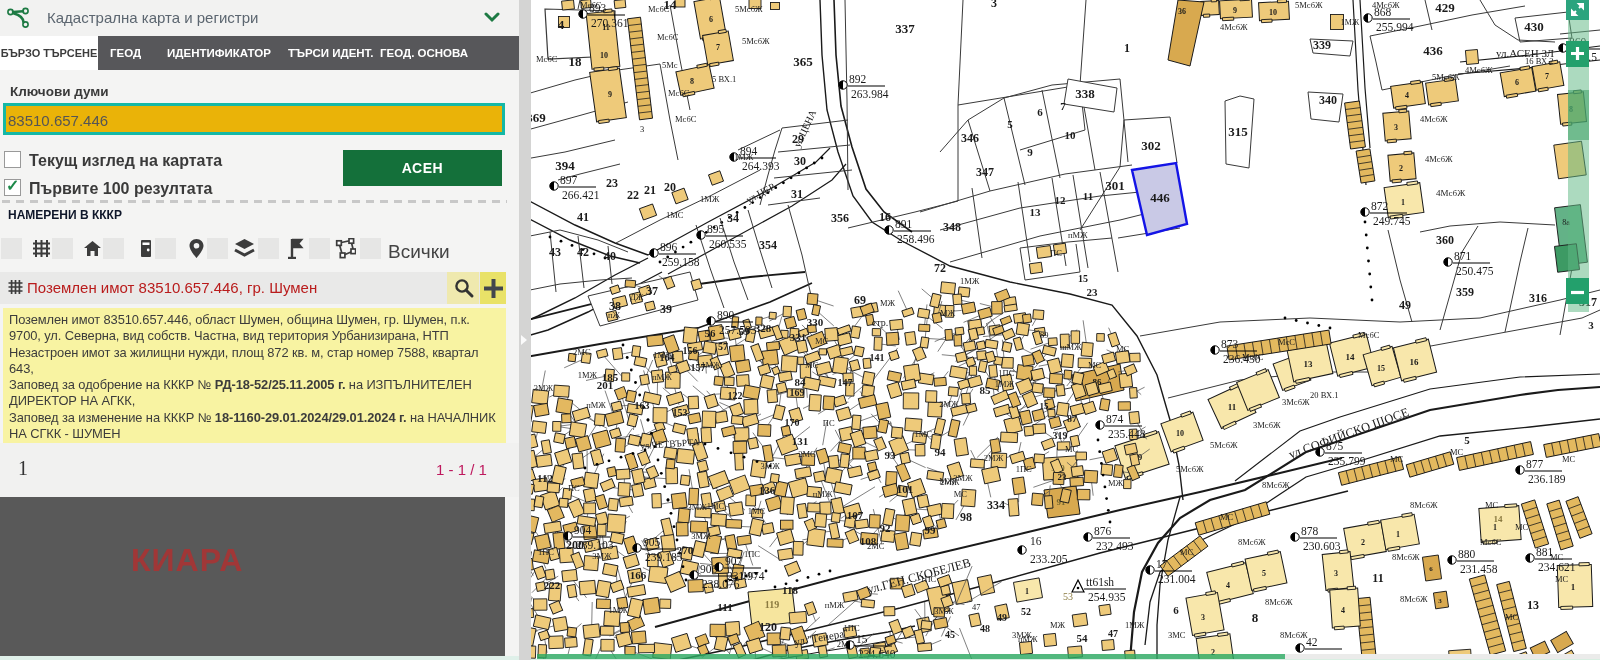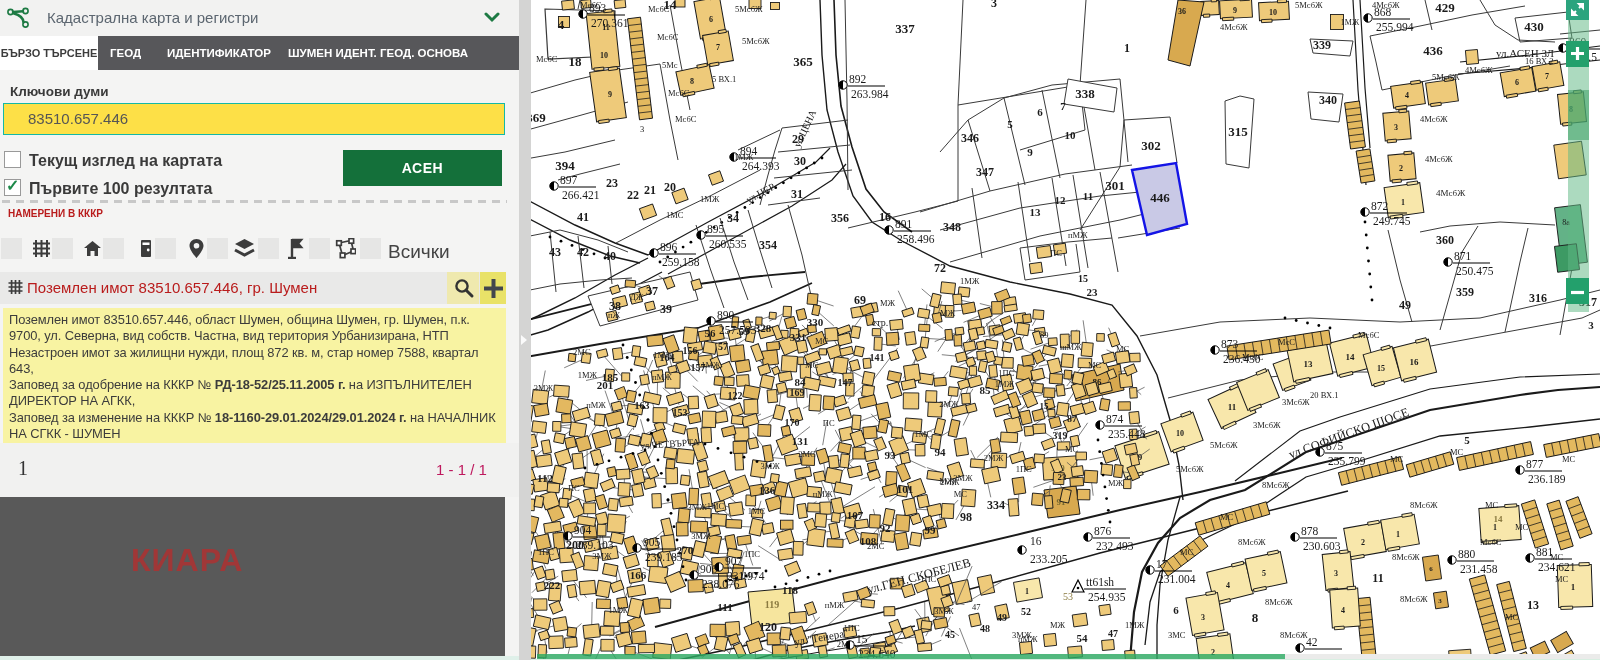--- a/index.html
+++ b/index.html
@@ -2,31 +2,31 @@
 <html><head><meta charset="utf-8"><style>
 *{margin:0;padding:0;box-sizing:border-box}
 html,body{width:1600px;height:660px;overflow:hidden;font-family:"Liberation Sans",sans-serif;background:#fff}
 #panel{position:absolute;left:0;top:0;width:519px;height:660px;background:#f4f4f3}
 #phead{position:absolute;left:0;top:0;width:519px;height:36px;background:#f2f2f1}
 #ptitle{position:absolute;left:47px;top:9px;font-size:15px;color:#5c6670}
 #tabs{position:absolute;left:0;top:36px;width:519px;height:34px;background:#57575a}
 .tab{position:absolute;top:36px;height:34px;white-space:nowrap;line-height:34px;color:#fff;font-size:11.5px;font-weight:bold;letter-spacing:0}
 #tab1{left:0;width:98px;background:#fff;color:#3c3c3c;text-align:center;font-size:11px}
 #klabel{position:absolute;left:10px;top:84px;font-size:13.5px;font-weight:bold;color:#3a3a3a}
-#kinput{position:absolute;left:3px;top:103px;width:502px;height:32px;background:#fde047;border:1px solid #14b8a6;font-size:15px;color:#555;line-height:30px;padding-left:24px}
+#kinput{position:absolute;left:3px;top:103px;width:502px;height:32px;background:#eab308;border:3px solid #14b8a6;font-size:15px;color:#555;line-height:30px;padding-left:2px}
 .cb{position:absolute;width:17px;height:17px;background:#fff;border:1px solid #999}
 #cb1{left:4px;top:151px}
 #cb2{left:4px;top:179px}
 .cblab{position:absolute;font-size:16px;font-weight:bold;color:#3a3a3a}
 #cbl1{left:29px;top:152px}
 #cbl2{left:29px;top:180px}
 #check2{position:absolute;left:6px;top:176px;color:#1d8a4a;font-size:16px;font-weight:bold}
 #searchbtn{position:absolute;left:343px;top:150px;width:159px;height:36px;background:#14703a;color:#fff;font-size:14px;font-weight:bold;text-align:center;line-height:36px;letter-spacing:.5px}
 #dash{position:absolute;left:2px;top:200px;width:505px;height:3px;background:repeating-linear-gradient(90deg,#c8c8c8 0 8px,transparent 8px 14px)}
-#found{position:absolute;left:8px;top:208px;font-size:10px;font-weight:bold;color:#b91c1c}
+#found{position:absolute;left:8px;top:208px;font-size:12px;font-weight:bold;color:#0f172a}
 .icb{position:absolute;top:238px;width:21px;height:21px;background:#e6e6e5}
 .ico{position:absolute;top:238px;width:21px;height:21px}
 #vsichki{position:absolute;left:388px;top:241px;font-size:19px;color:#444}
 #resrow{position:absolute;left:0px;top:272px;width:506px;height:32px;background:#e9e9e8}
 #resico{position:absolute;left:8px;top:279px}
 #restext{position:absolute;left:27px;top:279px;font-size:15px;color:#b91c1c}
 #loupebg{position:absolute;left:447px;top:272px;width:32px;height:32px;background:#efe9ae}
 #plusbg{position:absolute;left:480px;top:272px;width:26px;height:32px;background:#e9e268}
 #yellow{position:absolute;left:3px;top:308px;width:503px;height:135px;background:#f8f3a2;overflow:hidden}
 #ytext{position:absolute;left:9px;top:312px;width:494px;font-size:12.9px;color:#3c3c3c;line-height:16.3px;letter-spacing:-0.1px;white-space:nowrap}
@@ -49,21 +49,21 @@
     </g>
   </svg>
 <div id="ptitle">Кадастрална карта и регистри</div>
 <svg id="chevs" style="position:absolute;left:484px;top:12px" width="16" height="11" viewBox="0 0 16 11">
     <path d="M2 2 L8 8 L14 2" stroke="#1d7a43" stroke-width="3" fill="none" stroke-linecap="round"></path>
   </svg>
 <div id="tabs"></div>
 <div class="tab" id="tab1">БЪРЗО ТЪРСЕНЕ</div>
 <div class="tab" style="left:110px">ГЕОД</div>
 <div class="tab" style="left:167px">ИДЕНТИФИКАТОР</div>
-<div class="tab" style="left:288px">ШУМЕН ИДЕНТ.</div>
+<div class="tab" style="left:288px">ТЪРСИ ИДЕНТ.</div>
 <div class="tab" style="left:380px">ГЕОД. ОСНОВА</div>
 <div id="klabel">Ключови думи</div>
 <div id="kinput">83510.657.446</div>
 <div class="cb" id="cb1"></div>
 <div class="cblab" id="cbl1">Текущ изглед на картата</div>
 <div class="cb" id="cb2"></div>
 <div class="cblab" id="cbl2">Първите 100 резултата</div>
 <div id="check2">✓</div>
 <div id="searchbtn">АСЕН</div>
 <div id="dash"></div>

